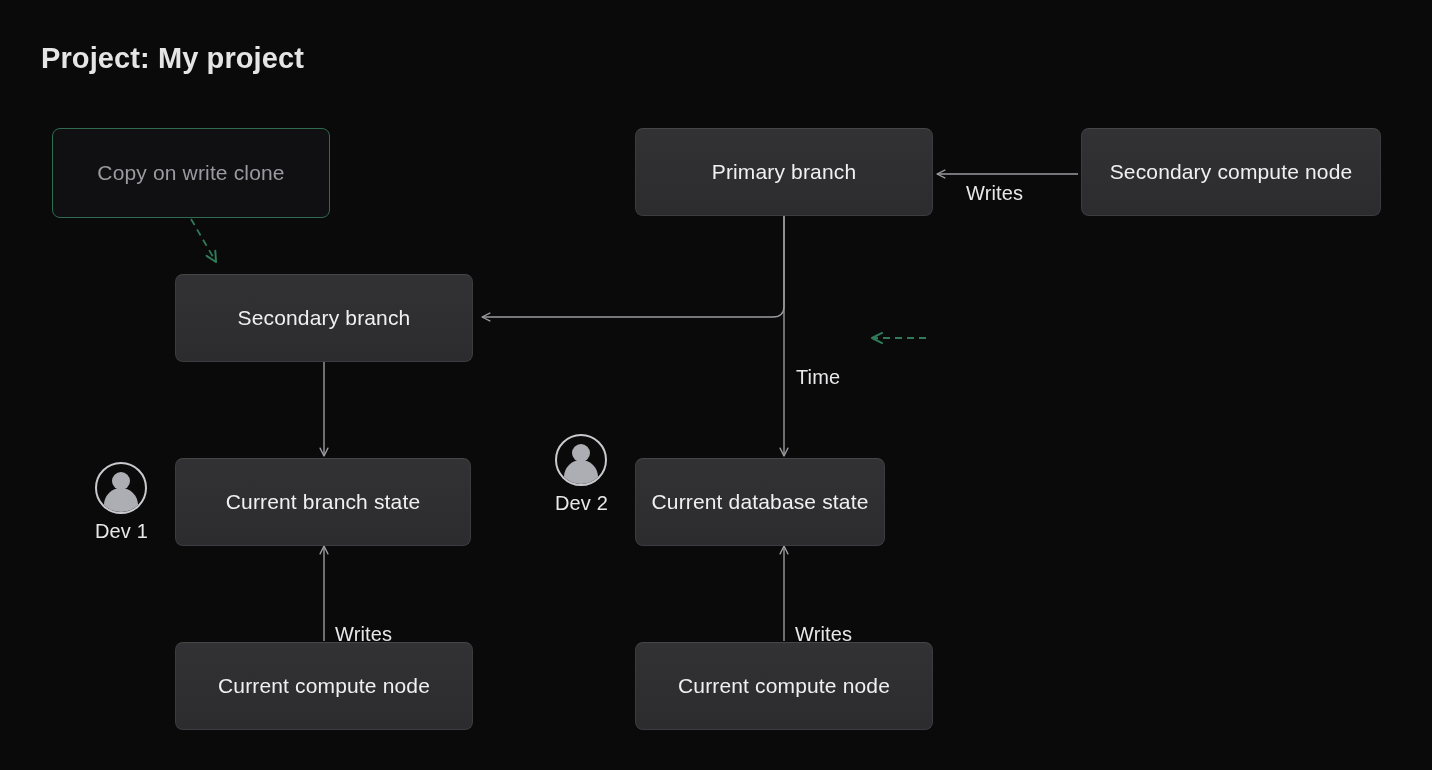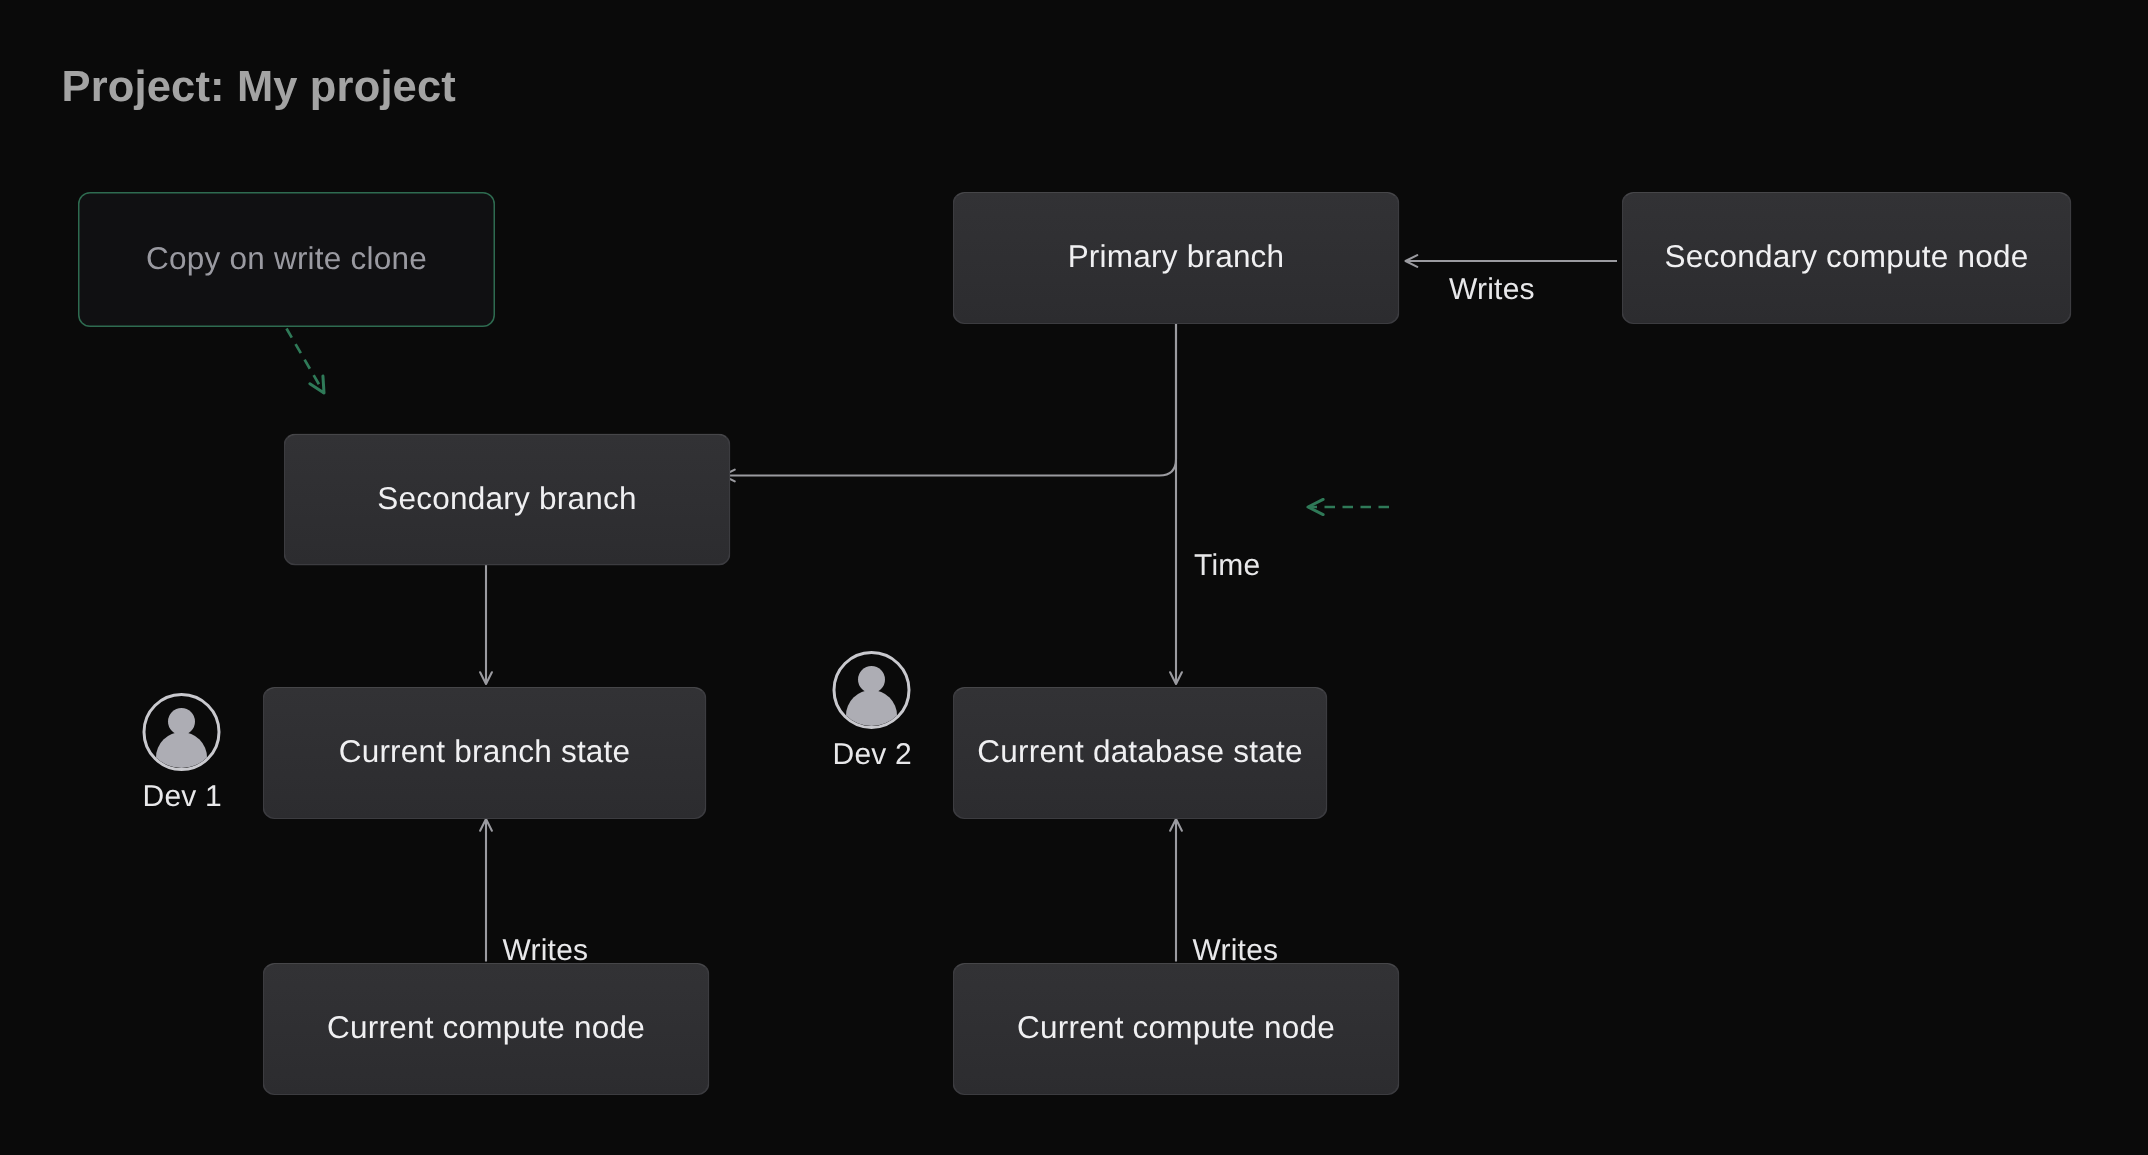--- a/index.html
+++ b/index.html
@@ -20,21 +20,21 @@
     overflow: hidden;
   }
 
   
   .page-title {
     position: absolute;
     left: 41px;
     top: 42px;
     font-size: 29px;
     font-weight: 700;
-    color: #a3a3a3;
+    color: #e5e5e5;
     letter-spacing: 0.1px;
     white-space: nowrap;
   }
 
   
   .node {
     position: absolute;
     box-sizing: border-box;
     display: flex;
     align-items: center;
@@ -172,21 +172,21 @@
   </div>
 
   <div class="node" style="left:635px; top:128px; width:298px; height:88px;">
     <span>Primary branch</span>
   </div>
 
   <div class="node" style="left:1081px; top:128px; width:300px; height:88px;">
     <span>Secondary compute node</span>
   </div>
 
-  <div class="node" style="left:189px; top:274px; width:298px; height:88px;margin-top:15px;">
+  <div class="node" style="left:175px; top:274px; width:298px; height:88px;">
     <span>Secondary branch</span>
   </div>
 
 
   <div class="node" style="left:175px; top:458px; width:296px; height:88px;">
     <span>Current branch state</span>
   </div>
 
   <div class="node" style="left:635px; top:458px; width:250px; height:88px;">
     <span>Current database state</span>

